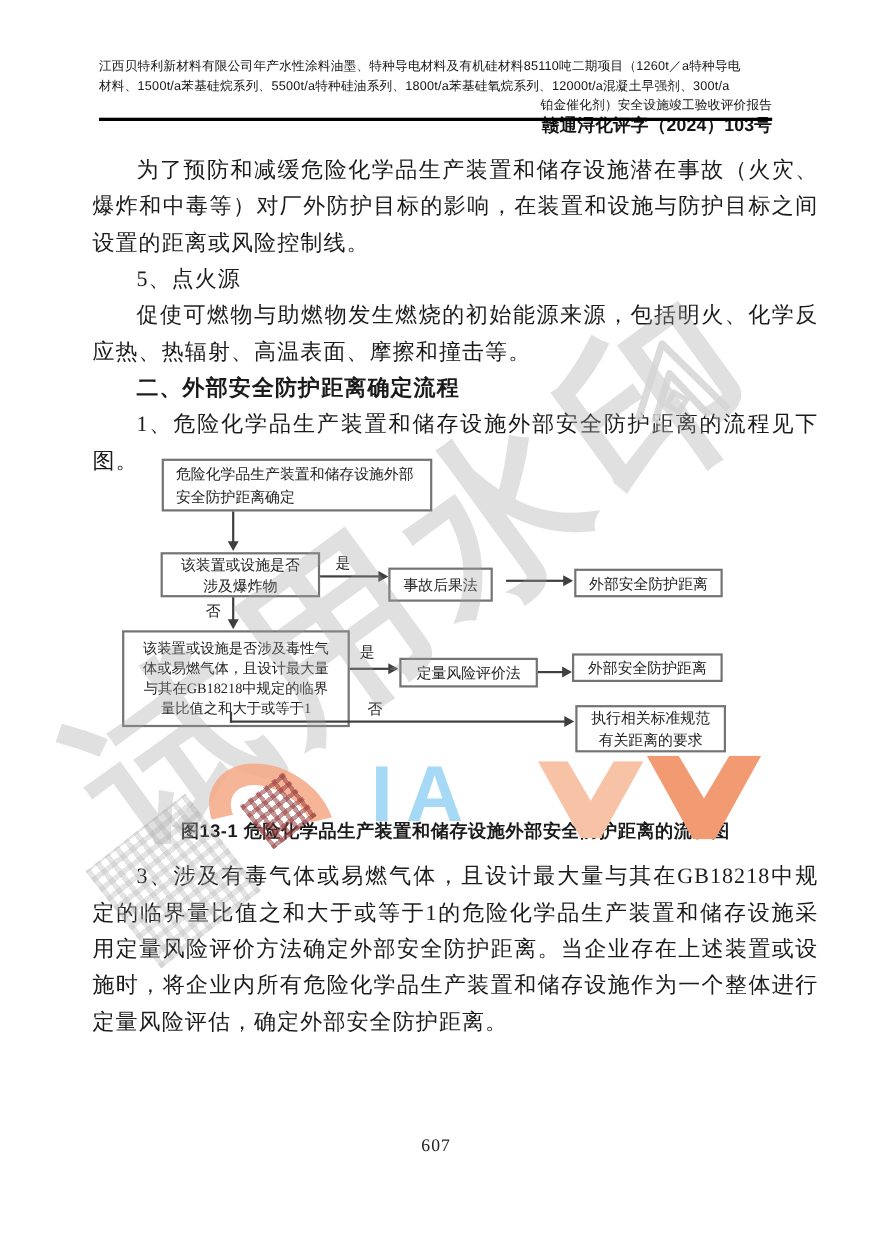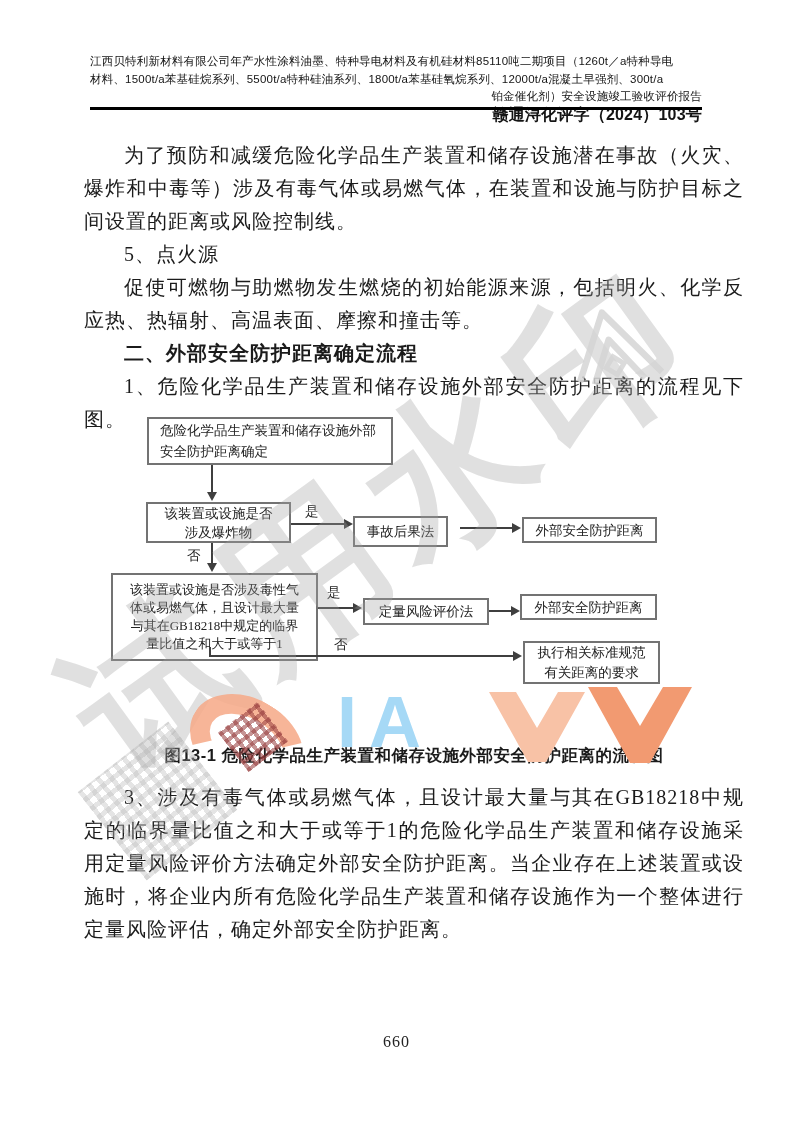--- a/index.html
+++ b/index.html
@@ -80,21 +80,21 @@
     <div>江西贝特利新材料有限公司年产水性涂料油墨、特种导电材料及有机硅材料85110吨二期项目（1260t／a特种导电</div>
     <div>材料、1500t/a苯基硅烷系列、5500t/a特种硅油系列、1800t/a苯基硅氧烷系列、12000t/a混凝土早强剂、300t/a</div>
     <div class="hdr-row3">
       <span>铂金催化剂）安全设施竣工验收评价报告</span>
       <span class="hdr-doc">赣通浔化评字（2024）103号</span>
     </div>
   </div>
   <div class="hdr-rule"></div>
 
   <div class="blk b1">
-    <p>为了预防和减缓危险化学品生产装置和储存设施潜在事故（火灾、爆炸和中毒等）涉及有毒气体或易燃气体，在装置和设施与防护目标之间设置的距离或风险控制线。</p>
+    <p>为了预防和减缓危险化学品生产装置和储存设施潜在事故（火灾、爆炸和中毒等）对厂外防护目标的影响，在装置和设施与防护目标之间设置的距离或风险控制线。</p>
     <p>5、点火源</p>
     <p>促使可燃物与助燃物发生燃烧的初始能源来源，包括明火、化学反应热、热辐射、高温表面、摩擦和撞击等。</p>
     <p class="sec-head">二、外部安全防护距离确定流程</p>
     <p>1、危险化学品生产装置和储存设施外部安全防护距离的流程见下图。</p>
   </div>
 
   <div class="fc">
     <div class="box box-start">危险化学品生产装置和储存设施外部
 安全防护距离确定</div>
     <div class="box box-dec1">该装置或设施是否
@@ -136,21 +136,21 @@
     <div class="ah-r" style="left:513px;top:651px;"></div>
     <div class="lbl" style="left:334px;top:638px;">否</div>
   </div>
 
   <div class="fig-cap">图13-1 危险化学品生产装置和储存设施外部安全防护距离的流程图</div>
 
   <div class="blk b2">
     <p>3、涉及有毒气体或易燃气体，且设计最大量与其在GB18218中规定的临界量比值之和大于或等于1的危险化学品生产装置和储存设施采用定量风险评价方法确定外部安全防护距离。当企业存在上述装置或设施时，将企业内所有危险化学品生产装置和储存设施作为一个整体进行定量风险评估，确定外部安全防护距离。</p>
   </div>
 
-  <div class="footer">660</div>
+  <div class="footer">607</div>
 
   <div class="wm">
     <div class="wm-text">试用水印</div>
     <svg class="wm-chevron" width="92" height="100" viewBox="0 0 92 100">
       <polyline points="6,74 44,12 88,84" fill="none" stroke="#d5d5d5" stroke-width="6.5" stroke-linejoin="round"></polyline>
       <polyline points="20,80 44,40 70,86" fill="none" stroke="#d5d5d5" stroke-width="6.5" stroke-linejoin="round"></polyline>
       <rect x="38" y="60" width="13" height="13" fill="none" stroke="#d5d5d5" stroke-width="5" transform="rotate(45 44 66)"></rect>
     </svg>
     <div class="wm-grayhatch"></div>
     <div class="wm-arc"></div>

